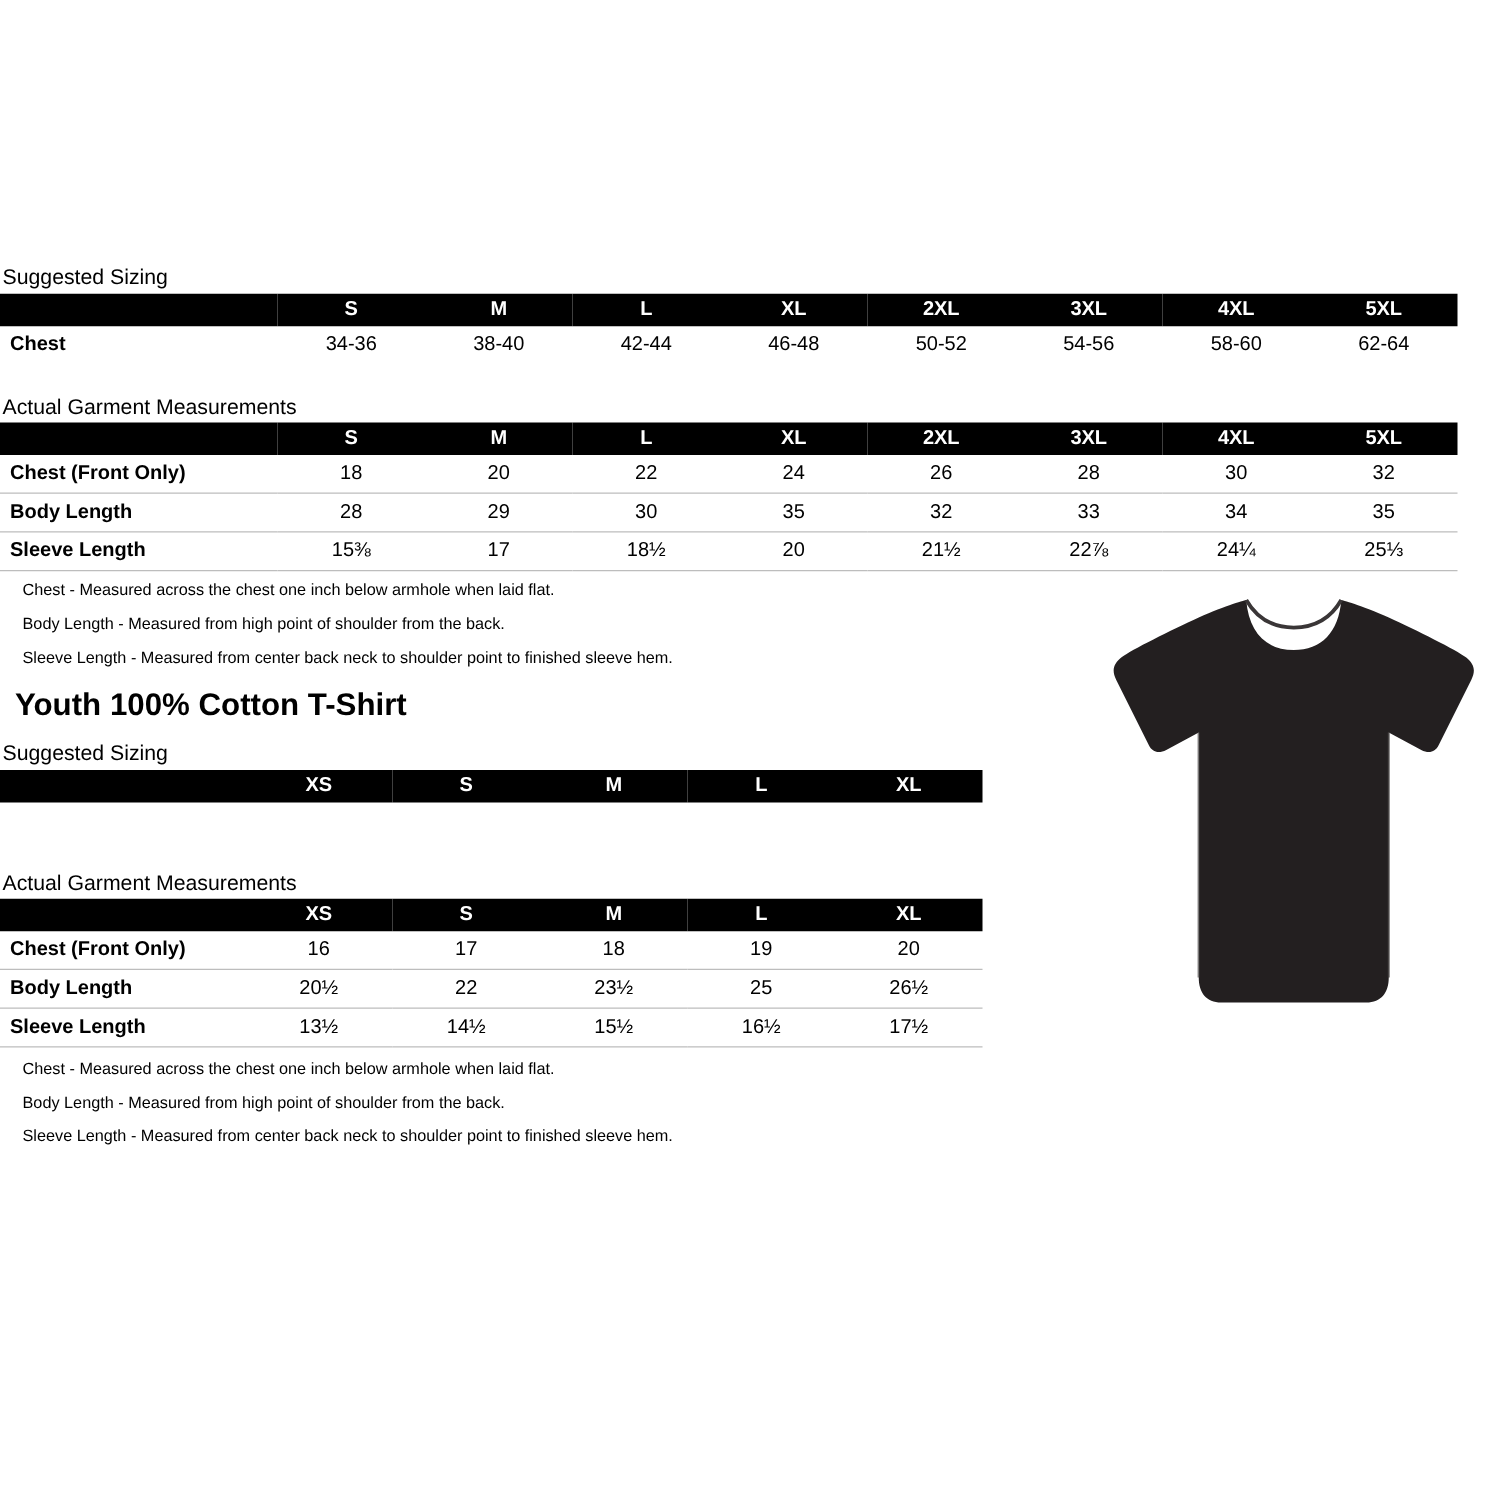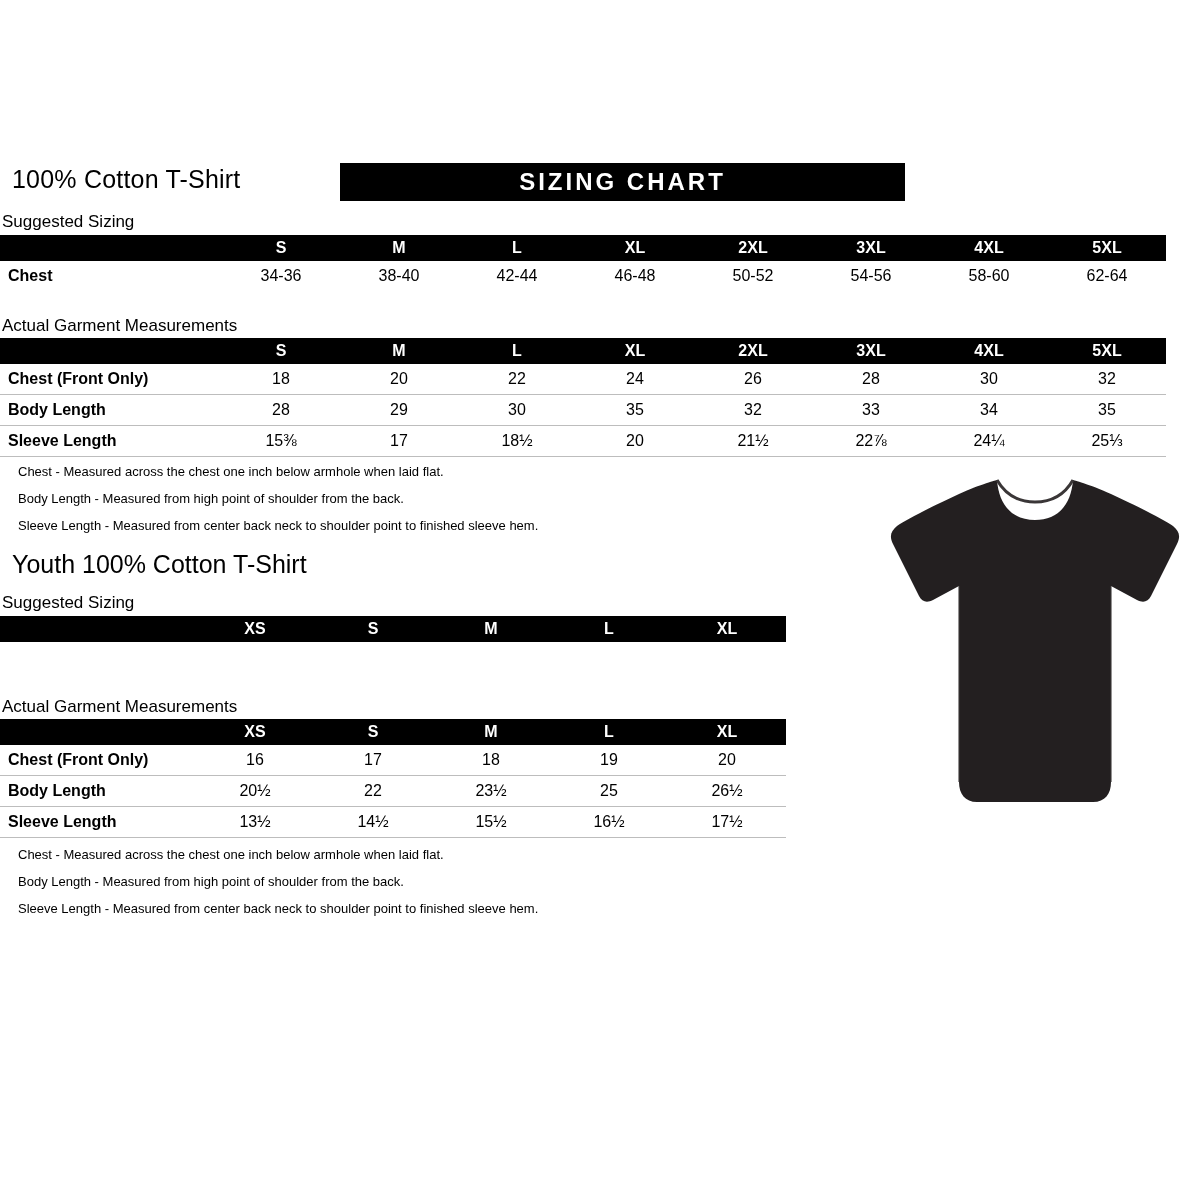--- a/index.html
+++ b/index.html
@@ -122,21 +122,21 @@
   }
   #notes-adult { left: 18px; top: 458px; }
   #notes-youth { left: 18px; top: 841px; }
 
   
   .youth-title {
     position: absolute;
     left: 12px;
     top: 550px;
     font-size: 25px;
-    font-weight: 400;
+    font-weight: 700;
     white-space: nowrap;
   }
   .suggested-label-2 {
     position: absolute;
     left: 2px;
     top: 593px;
     font-size: 17px;
   }
   #youth-suggested {
     left: 0px;
@@ -163,25 +163,21 @@
     width: 300px;
     height: 340px;
   }
   .shirt-wrap svg { display: block; }
 </style>
 </head>
 <body>
 
 <div class="page">
 
-  <div class="adult-title">100% Cotton T-Shirt</div>
-
-  <div class="sizing-chart-banner">
-    <span>SIZING CHART</span>
-  </div>
+
 
   <div class="suggested-label-1">Suggested Sizing</div>
 
   <table class="tbl" id="adult-suggested">
     <colgroup>
       <col style="width:222px">
         <col style="width:118px">
         <col style="width:118px">
         <col style="width:118px">
       <col style="width:118px">

